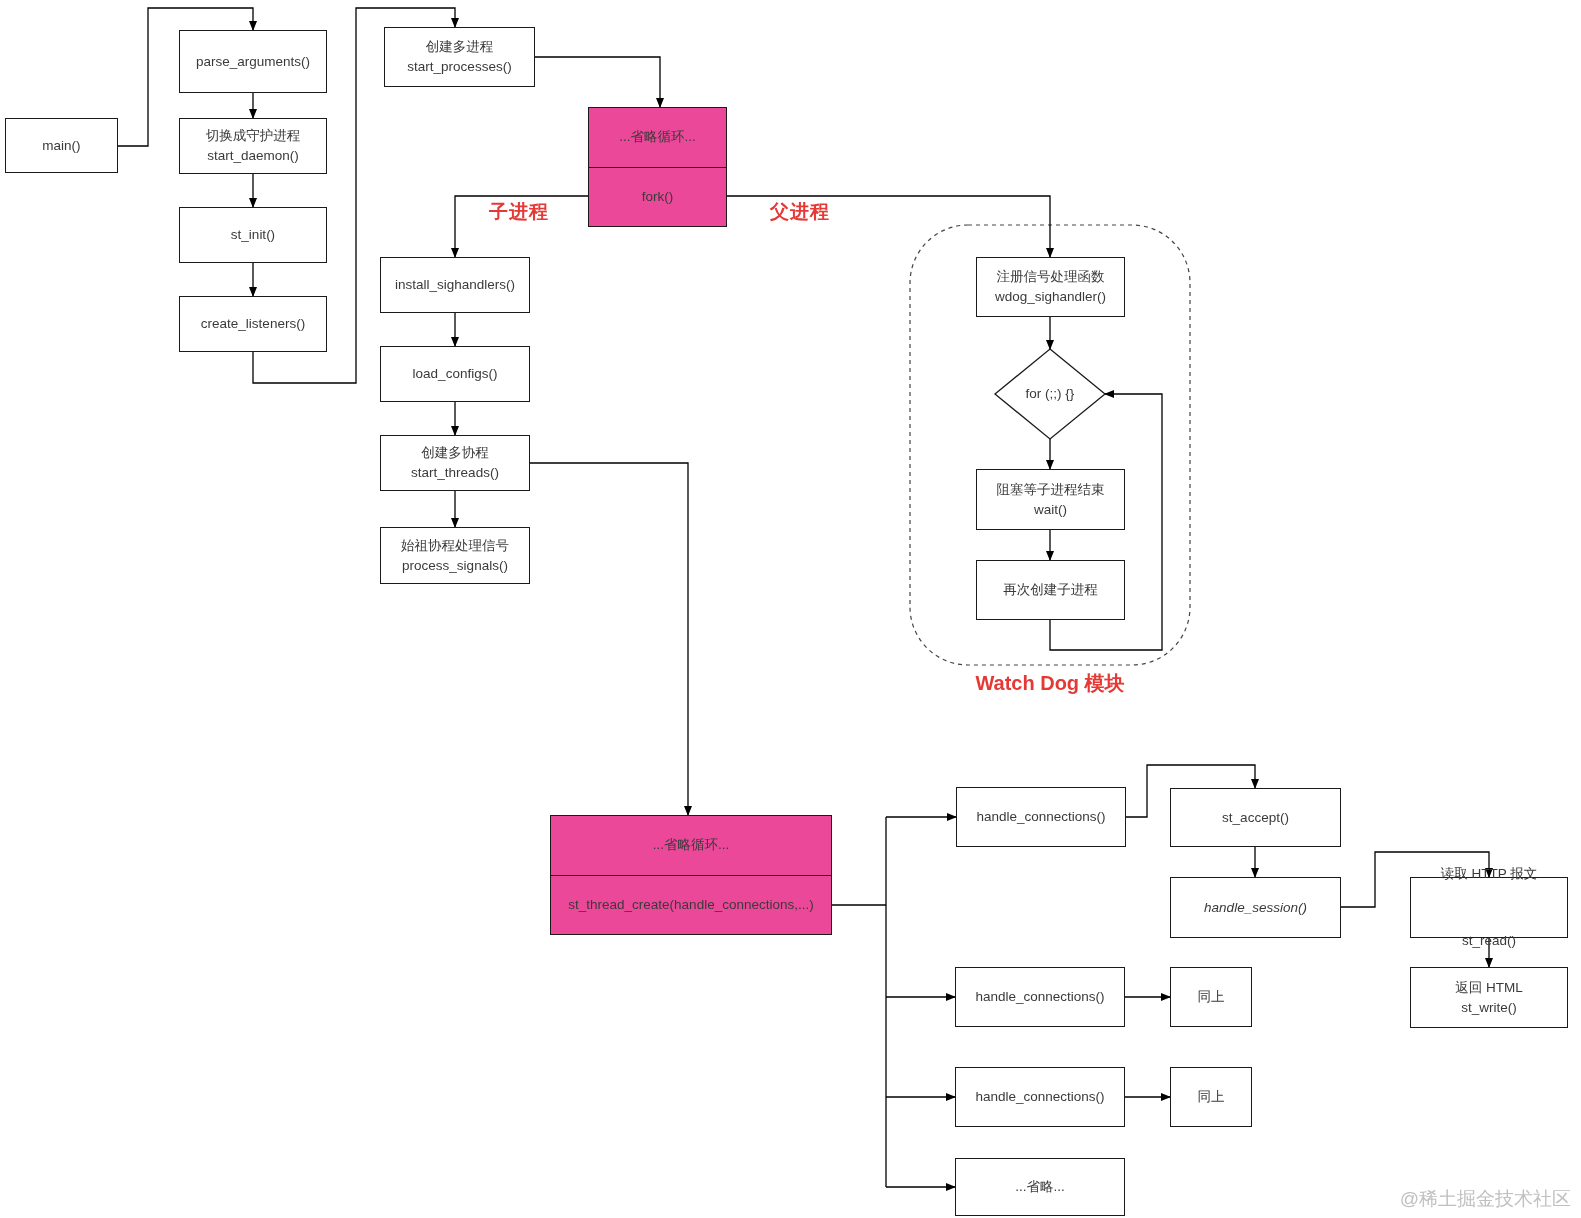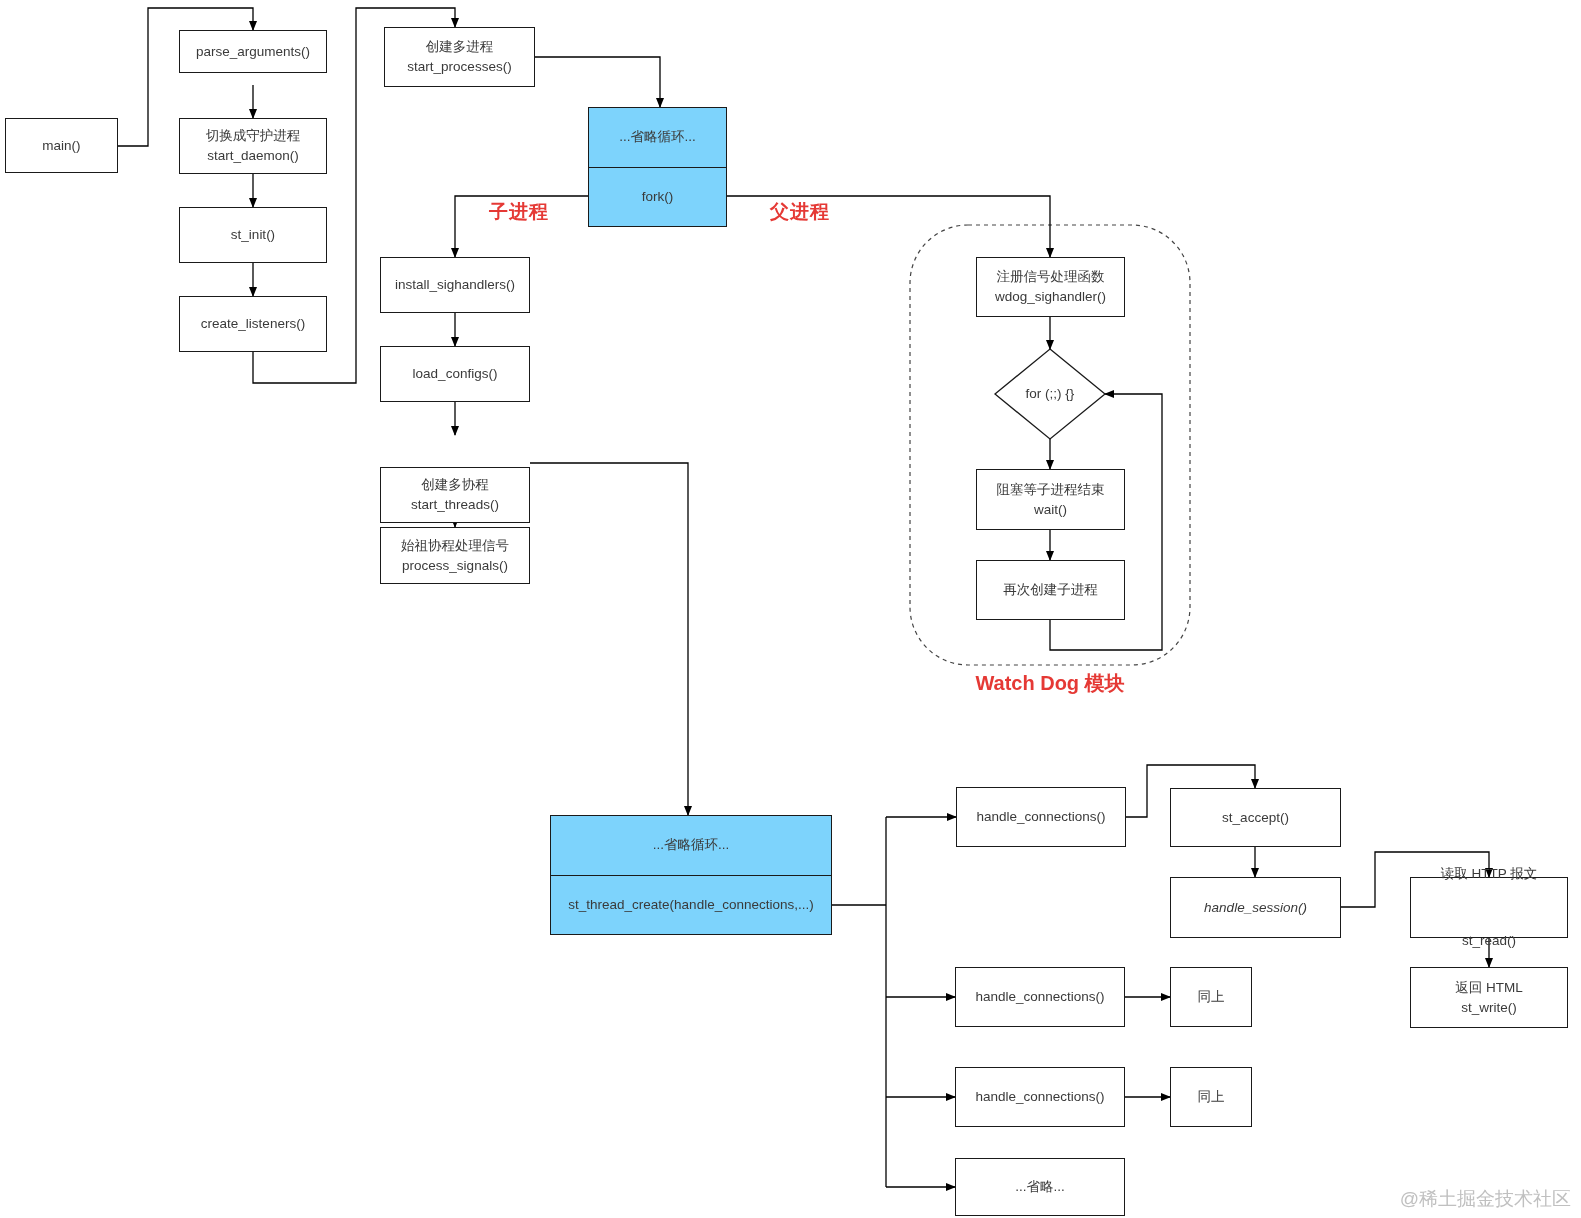--- a/index.html
+++ b/index.html
@@ -17,21 +17,21 @@
     text-align:center;
     font-size:13.5px;
     color:#3a3a3a;
     line-height:1.45;
     box-sizing:border-box;
     z-index:2;
   }
   .node span{display:block;}
   .stack{
     position:absolute;
-    background:#7dd3fc;
+    background:#ec4899;
     border:1px solid #1a1a1a;
     display:flex;
     flex-direction:column;
     box-sizing:border-box;
     z-index:2;
     font-size:13.5px;
     color:#3a3a3a;
   }
   .stack .cell{
     flex:1;
@@ -120,21 +120,21 @@
       <polyline points="1125,1097 1170,1097" marker-end="url(#arw)"></polyline>
     </g>
 
     <polygon points="1050,349 1105,394 1050,439 995,394" fill="#ffffff" stroke="#1a1a1a" stroke-width="1.3"></polygon>
   </svg>
 
   <div class="node" style="left:5px;top:118px;width:113px;height:55px;">
     <span>main()</span>
   </div>
 
-  <div class="node" style="left:179px;top:30px;width:148px;height:43px;">
+  <div class="node" style="left:179px;top:30px;width:148px;height:63px;">
     <span>parse_arguments()</span>
   </div>
 
   <div class="node" style="left:179px;top:118px;width:148px;height:56px;">
     <span>切换成守护进程</span>
     <span>start_daemon()</span>
   </div>
 
   <div class="node" style="left:179px;top:207px;width:148px;height:56px;">
     <span>st_init()</span>
@@ -155,21 +155,21 @@
   </div>
 
   <div class="node" style="left:380px;top:257px;width:150px;height:56px;">
     <span>install_sighandlers()</span>
   </div>
 
   <div class="node" style="left:380px;top:346px;width:150px;height:56px;">
     <span>load_configs()</span>
   </div>
 
-  <div class="node" style="left:380px;top:435px;width:150px;height:56px;margin-top:32px;">
+  <div class="node" style="left:380px;top:435px;width:150px;height:56px;">
     <span>创建多协程</span>
     <span>start_threads()</span>
   </div>
 
   <div class="node" style="left:380px;top:527px;width:150px;height:57px;">
     <span>始祖协程处理信号</span>
     <span>process_signals()</span>
   </div>
 
   <div class="node" style="left:976px;top:257px;width:149px;height:60px;">

